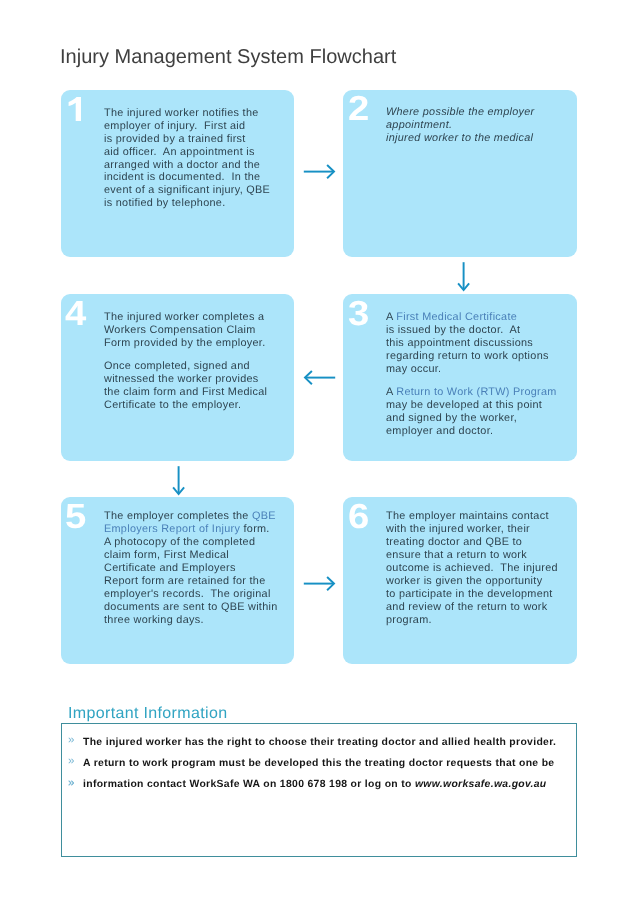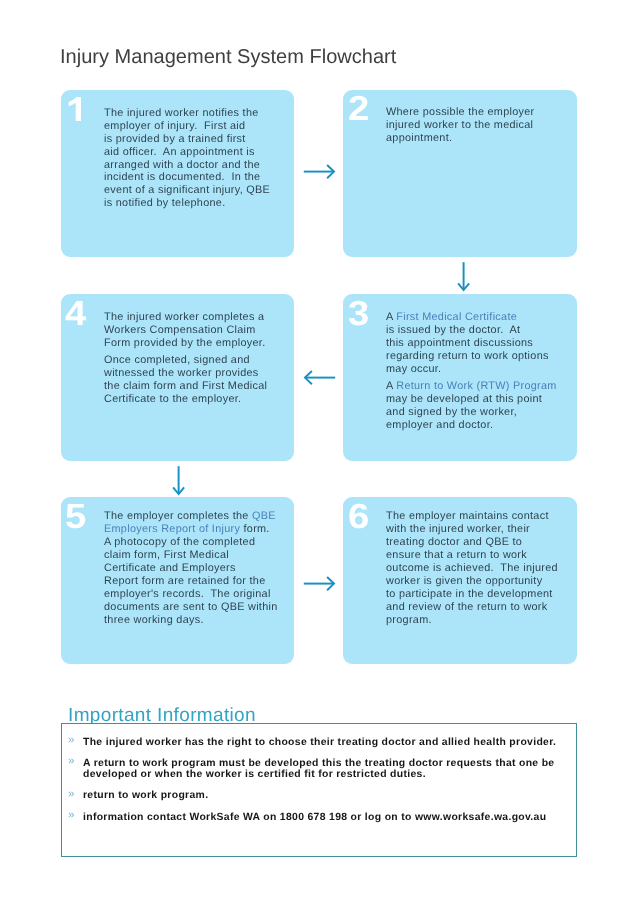--- a/index.html
+++ b/index.html
@@ -64,30 +64,30 @@
     top: 16.5px;
     right: 4px;
     font-size: 10.85px;
     line-height: 12.95px;
     letter-spacing: 0.3px;
     color: #2e4450;
     font-weight: 400;
     white-space: pre;
   }
   .box .body .para { }
-  .box .body .para + .para { margin-top: 4px; }
+  .box .body .para + .para { margin-top: 10px; }
   .hl { color: #4a80b8; }
 
   .arrow { position: absolute; }
 
   .info-title {
     position: absolute;
     left: 68px;
     top: 704.5px;
-    font-size: 19px;
+    font-size: 16px;
     color: #31a4c2;
     font-weight: 400;
     letter-spacing: 0.35px;
   }
   .info-box {
     position: absolute;
     left: 61px;
     top: 723px;
     width: 516px;
     height: 134px;
@@ -114,37 +114,37 @@
   }
   .bullet .mark {
     position: absolute;
     left: 1px;
     top: -1.5px;
     color: #7cb9d5;
     font-weight: 400;
     font-size: 11.5px;
     letter-spacing: 0;
   }
-  .it { }
+  .it { font-style: italic; }
 </style>
 </head>
 <body>
 
 <div class="page">
   <div class="title">Injury Management System Flowchart</div>
   <div id="boxes">
       <div class="box" style="left: 61px; top: 89.5px; width: 233px; height: 167px;">
         <div class="num num-svg" style="top: 7.8px; left: 6.7px;"><svg width="13.4" height="24.0" viewBox="0 0 13.4 24.0">
             <path d="M8.6 0.0 L13.0 0.0 L13.0 24.0 L7.7 24.0 L7.7 5.8 C 5.9 7.2 3.3 8.4 0.6 9.1 L0.6 5.0 C 3.6 4.0 6.6 2.0 8.6 0.0 Z" fill="#ffffff"></path>
           </svg></div>
         <div class="body" style="top: 17.2px;"><div class="para"><div class="line"><span>The injured worker notifies the</span></div><div class="line"><span>employer of injury.  First aid</span></div><div class="line"><span>is provided by a trained first</span></div><div class="line"><span>aid officer.  An appointment is</span></div><div class="line"><span>arranged with a doctor and the</span></div><div class="line"><span>incident is documented.  In the</span></div><div class="line"><span>event of a significant injury, QBE</span></div><div class="line"><span>is notified by telephone.</span></div></div></div>
       </div>
       <div class="box" style="left: 343px; top: 89.5px; width: 234px; height: 167px;">
         <div class="num" style="top: 2.8px; left: 4.8px;">2</div>
-        <div class="body" style="top: 16.2px;"><div class="para"><div class="line"><span>Where possible the employer</span></div><div class="line"><span>injured worker to the medical</span></div><div class="line"><span>appointment.</span></div></div></div>
+        <div class="body" style="top: 16.2px; font-style: italic;"><div class="para"><div class="line"><span>Where possible the employer</span></div><div class="line"><span>appointment.</span></div><div class="line"><span>injured worker to the medical</span></div></div></div>
       </div>
       <div class="box" style="left: 343px; top: 293.7px; width: 234px; height: 167px;">
         <div class="num" style="top: 3px; left: 4.8px;">3</div>
         <div class="body" style="top: 17.4px;"><div class="para"><div class="line"><span>A </span><span class="hl">First Medical Certificate</span></div><div class="line"><span>is issued by the doctor.  At</span></div><div class="line"><span>this appointment discussions</span></div><div class="line"><span>regarding return to work options</span></div><div class="line"><span>may occur.</span></div></div><div class="para"><div class="line"><span>A </span><span class="hl">Return to Work (RTW) Program</span></div><div class="line"><span>may be developed at this point</span></div><div class="line"><span>and signed by the worker,</span></div><div class="line"><span>employer and doctor.</span></div></div></div>
       </div>
       <div class="box" style="left: 61px; top: 293.7px; width: 233px; height: 167px;">
         <div class="num" style="top: 3px; left: 4.4px;">4</div>
         <div class="body" style="top: 17.1px;"><div class="para"><div class="line"><span>The injured worker completes a</span></div><div class="line"><span>Workers Compensation Claim</span></div><div class="line"><span>Form provided by the employer.</span></div></div><div class="para"><div class="line"><span>Once completed, signed and</span></div><div class="line"><span>witnessed the worker provides</span></div><div class="line"><span>the claim form and First Medical</span></div><div class="line"><span>Certificate to the employer.</span></div></div></div>
       </div>
       <div class="box" style="left: 61px; top: 497.2px; width: 233px; height: 167px;">
@@ -175,18 +175,18 @@
         </svg></div>
       <div class="arrow" style="left: 300px; top: 572px; width: 40px; height: 24px;"><svg width="40" height="24" viewBox="0 0 40 24">
           <path d="M3.8 11.6 H 33.2" stroke="#1790c4" stroke-width="1.95" fill="none" stroke-linecap="butt"></path>
           <path d="M27.1 5.0 L 34.0 11.6 L 27.1 18.2" stroke="#1790c4" stroke-width="1.95" fill="none" stroke-linecap="butt" stroke-linejoin="miter"></path>
         </svg></div>
     </div>
   <div class="info-title">Important Information</div>
   <div class="info-box">
     <div class="bullets" id="bullets">
         <div class="bullet"><span class="mark">»</span><div class="line"><span>The injured worker has the right to choose their treating doctor and allied health provider.</span></div></div>
-        <div class="bullet"><span class="mark">»</span><div class="line"><span>A return to work program must be developed this the treating doctor requests that one be</span></div><div class="line"><span>developed or when the worker is certified fit for restricted duties.</span></div></div>
-        <div class="bullet"><span class="mark">»</span><div class="line"><span>return to work program.</span></div></div>
+        <div class="bullet"><span class="mark">»</span><div class="line"><span>A return to work program must be developed this the treating doctor requests that one be</span></div></div>
+        <div class="bullet"><span class="mark">»</span></div>
         <div class="bullet"><span class="mark">»</span><div class="line"><span>information contact WorkSafe WA on 1800 678 198 or log on to </span><span class="it">www.worksafe.wa.gov.au</span></div></div>
       </div>
   </div>
 </div>
 
 </body></html>

